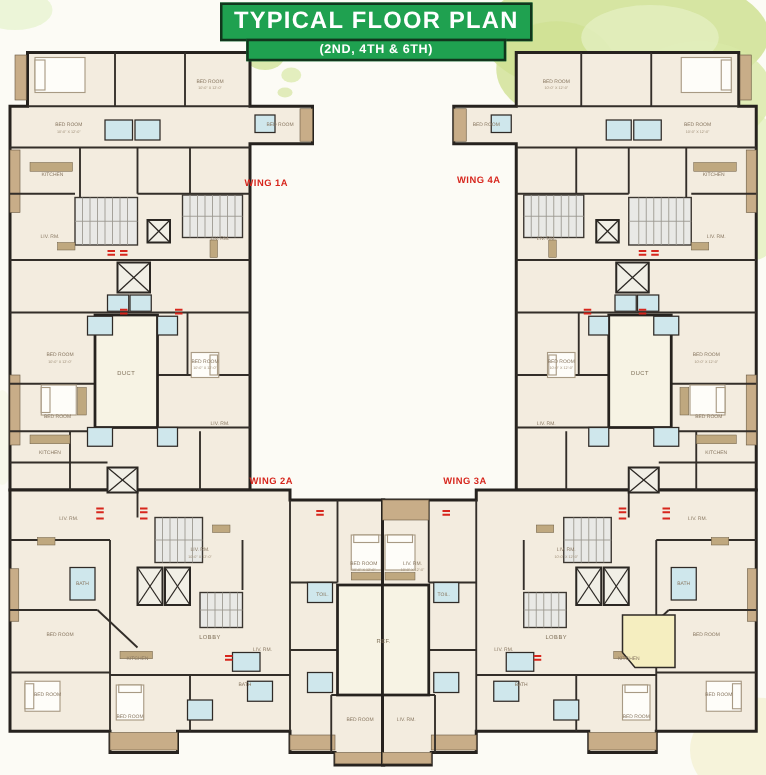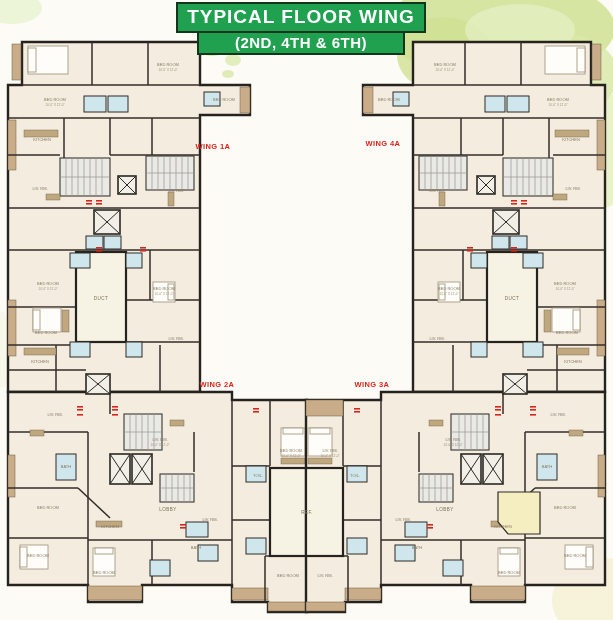--- a/index.html
+++ b/index.html
@@ -4,21 +4,21 @@
 <style>
   html,body{margin:0;padding:0;background:#fcfbf5;}
   .stage{position:relative;width:613px;height:620px;overflow:hidden;
          font-family:"Liberation Sans",sans-serif;background:#fcfbf5;}
   .stage svg{position:absolute;left:0;top:0;}
   .banner{position:absolute;left:301px;top:2px;transform:translateX(-50%);
           text-align:center;z-index:5;}
   .banner-main{width:246px;background:#1fa150;color:#fff;border:2px solid #11361c;
           font-weight:bold;font-size:19px;letter-spacing:1px;padding:2px 0 3px;}
   .banner-sub{width:204px;margin:-2px auto 0;background:#1fa150;color:#fff;
-          border:2px solid #11361c;font-weight:bold;font-size:15px;
+          border:2px solid #11361c;font-weight:bold;font-size:10px;
           letter-spacing:.5px;padding:1px 0 2px;}
   
   .floor{fill:#f3ecdf;stroke:#26221e;stroke-width:2.4;}
   .court{fill:#f7f3e4;stroke:#26221e;stroke-width:2.2;}
   .w{stroke:#332e29;stroke-width:1.5;fill:none;}
   .blue{fill:#cfe7ec;stroke:#2f2a26;stroke-width:1;}
   .tan{fill:#c8ad88;stroke:#6b5b43;stroke-width:.5;}
   .tan2{fill:#bfa87f;stroke:#6b5b43;stroke-width:.4;}
   .bed{fill:#fefdf9;stroke:#a89a84;stroke-width:.9;}
   .stair{fill:#e9e9e6;stroke:#3a352f;stroke-width:1.1;}
@@ -327,17 +327,17 @@
       <text class="dim" x="160" y="446">10'-0" X 12'-0"</text>
       <text class="dim" x="558" y="106">10'-0" X 12'-0"</text>
       <text class="dim" x="445" y="71">10'-0" X 12'-0"</text>
       <text class="dim" x="565" y="290">10'-0" X 12'-0"</text>
       <text class="dim" x="449" y="295">10'-0" X 12'-0"</text>
       <text class="dim" x="453" y="446">10'-0" X 12'-0"</text>
     </g>
   </svg>
 
   <div class="banner">
-    <div class="banner-main">TYPICAL FLOOR WING</div>
+    <div class="banner-main">TYPICAL FLOOR PLAN</div>
     <div class="banner-sub">(2ND, 4TH &amp; 6TH)</div>
   </div>
 
 </div>
 
 </body></html>

